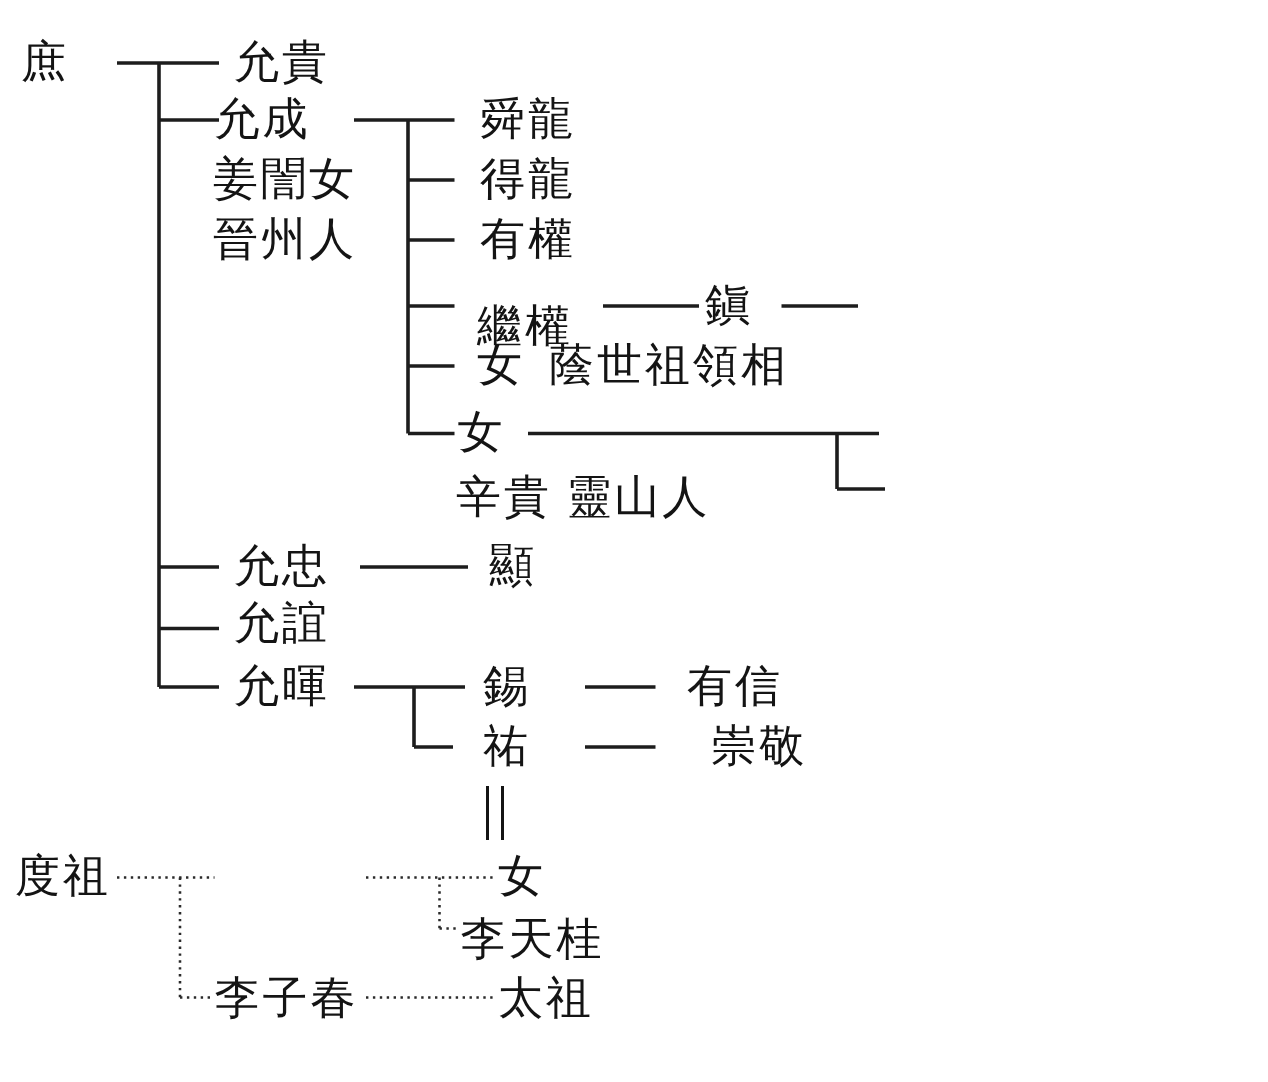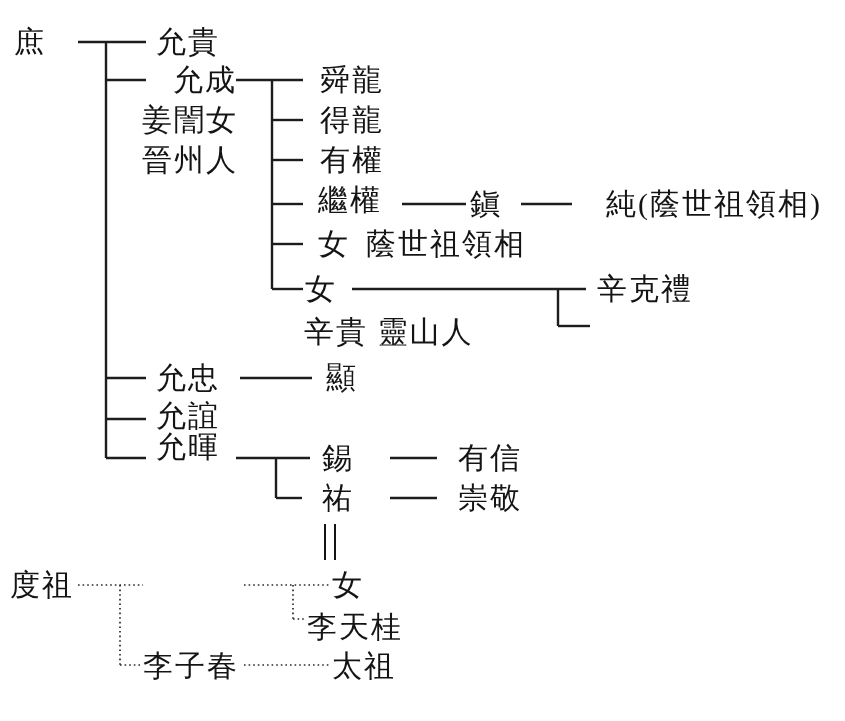--- a/index.html
+++ b/index.html
@@ -76,47 +76,45 @@
       <line class="dot" x1="244" y1="585" x2="330" y2="585"></line>
       <line class="dot" x1="293" y1="585" x2="293" y2="619"></line>
       <line class="dot" x1="293" y1="619" x2="306" y2="619"></line>
       <line class="dot" x1="120" y1="665" x2="143" y2="665"></line>
       <line class="dot" x1="244" y1="665" x2="330" y2="665"></line>
     </g>
   </svg>
 
   <div class="lbl" style="left:14px;top:24px">庶</div>
   <div class="lbl" style="left:156px;top:24px">允貴</div>
-  <div class="lbl" style="left:173px;top:62px">允成</div>
+  <div class="lbl" style="left:143px;top:62px">允成</div>
   <div class="lbl" style="left:142px;top:142px">晉州人</div>
   <div class="lbl" style="left:142px;top:102px">姜誾女</div>
 
   <div class="lbl" style="left:320px;top:62px">舜龍</div>
   <div class="lbl" style="left:320px;top:102px">得龍</div>
   <div class="lbl" style="left:320px;top:142px">有權</div>
 
-  <div class="lbl" style="left:318px;top:182px">繼權</div>
+  <div class="lbl" style="left:318px;top:200px">繼權</div>
   <div class="lbl" style="left:470px;top:186px">鎭</div>
-  <div class="lbl" style="left:606px;top:186px">純(蔭世祖領相)</div>
 
   <div class="lbl" style="left:318px;top:226px">女</div>
   <div class="lbl" style="left:366px;top:226px">蔭世祖領相</div>
 
   <div class="lbl" style="left:305px;top:271px">女</div>
-  <div class="lbl" style="left:597px;top:271px">辛克禮</div>
   <div class="lbl" style="left:304px;top:314px">辛貴 靈山人</div>
 
   <div class="lbl" style="left:156px;top:360px">允忠</div>
   <div class="lbl" style="left:326px;top:360px">顯</div>
   <div class="lbl" style="left:156px;top:398px">允誼</div>
-  <div class="lbl" style="left:156px;top:429px">允暉</div>
+  <div class="lbl" style="left:156px;top:440px">允暉</div>
   <div class="lbl" style="left:322px;top:440px">錫</div>
   <div class="lbl" style="left:458px;top:440px">有信</div>
   <div class="lbl" style="left:322px;top:480px">祐</div>
-  <div class="lbl" style="left:458px;top:480px">崇敬</div>
+  <div class="lbl" style="left:474px;top:480px">崇敬</div>
 
   <div class="dbar" title="‖"></div>
 
   <div class="lbl" style="left:10px;top:567px">度祖</div>
   <div class="lbl" style="left:332px;top:567px">女</div>
   <div class="lbl" style="left:143px;top:648px">李子春</div>
   <div class="lbl" style="left:307px;top:609px">李天桂</div>
   <div class="lbl" style="left:332px;top:648px">太祖</div>
 
 </div>

